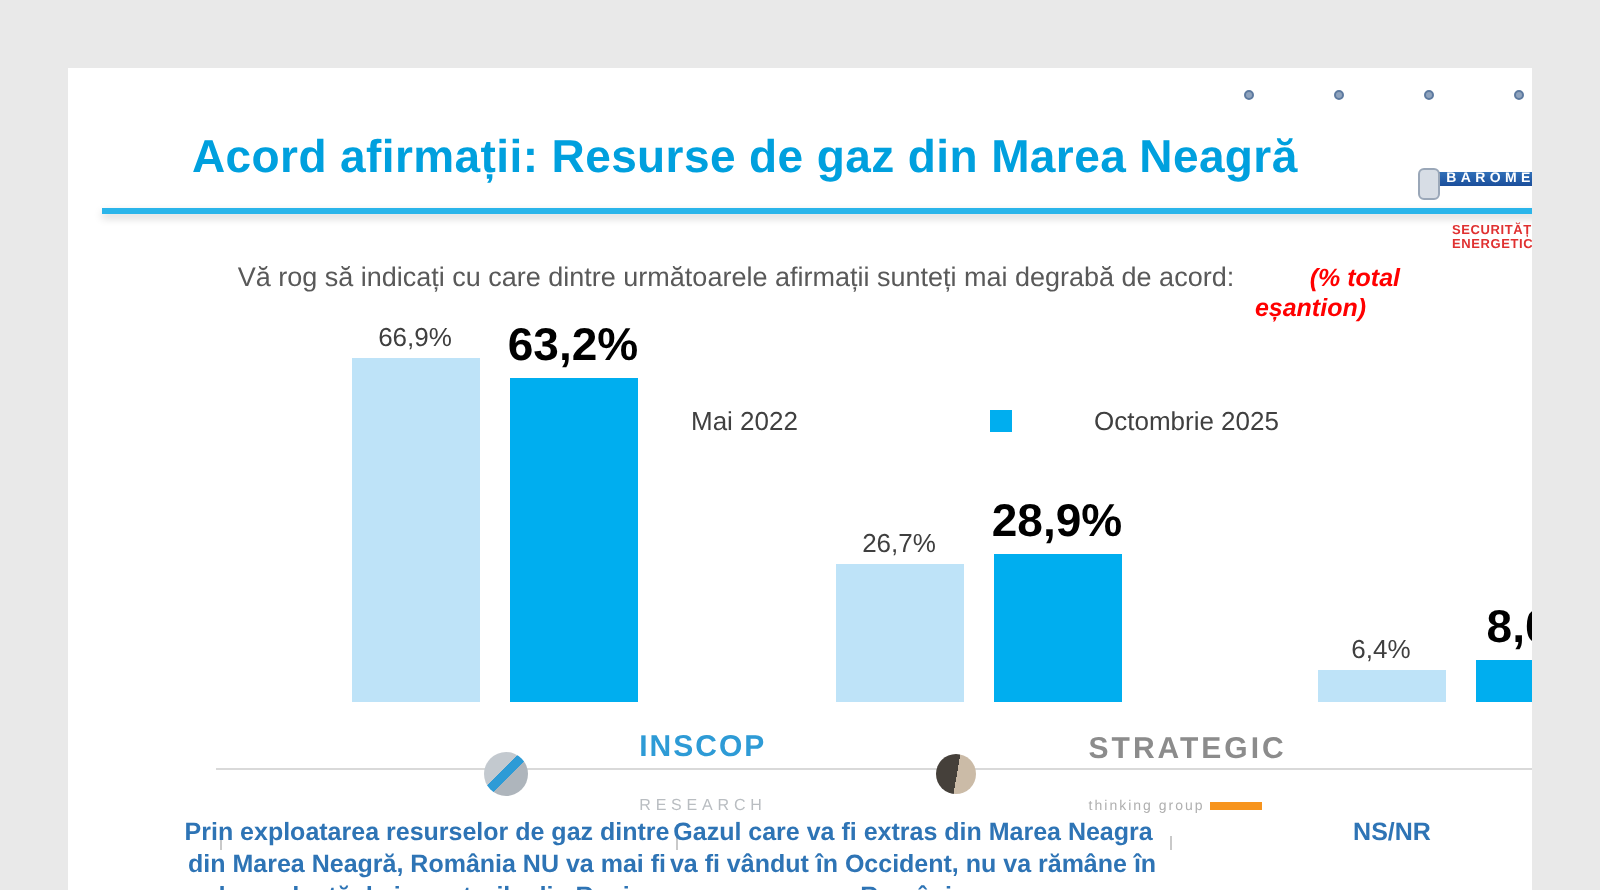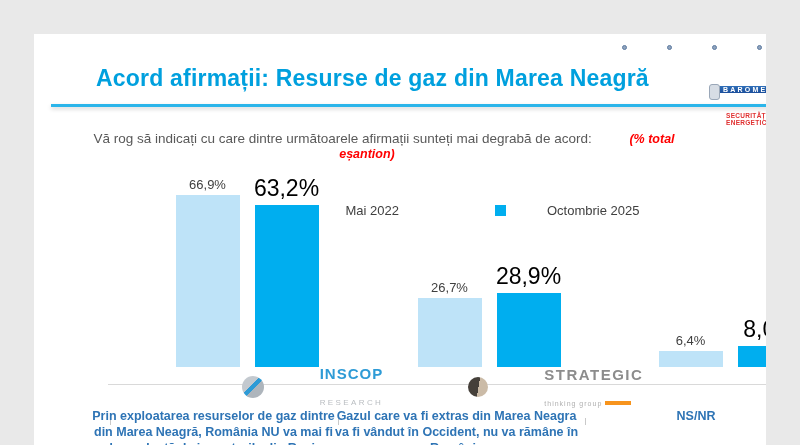--- a/index.html
+++ b/index.html
@@ -20,39 +20,39 @@
   .baro-dots i { width:5px; height:5px; border-radius:50%; background:#8fa3bd; border:1px solid #5d7aa0; }
   .baro-bar { position:relative; width:92px; height:10px; background:linear-gradient(180deg,#2f6fb8,#1b4e9b);
               border-radius:2px; display:flex; align-items:center; justify-content:center;
               color:#fff; font-size:7px; font-weight:bold; letter-spacing:2.2px; }
   .baro-bar::before, .baro-bar::after { content:""; position:absolute; top:-2px; width:9px; height:14px;
               background:#d7dde5; border:1px solid #9aa7b8; border-radius:3px; }
   .baro-bar::before { left:-4px; } .baro-bar::after { right:-4px; }
   .baro-sub { margin-top:2px; font-size:6.5px; font-weight:bold; color:#E03131; letter-spacing:.3px; }
 
   
-  .subtitle { position:absolute; top:80px; left:0; width:649px; text-align:center;
+  .subtitle { position:absolute; top:80px; left:0; width:649px; text-align:right;
               font-size:13.5px; color:#595959; }
   .subtitle .note { color:#FF0000; font-style:italic; font-weight:bold; font-size:12.5px; }
 
   
   .legend { position:absolute; top:118px; left:0; width:800px;
             display:flex; justify-content:center; gap:28px;padding-left:31px; }
   .legend-item { display:flex; align-items:center; gap:7px; font-size:13px; color:#404040; }
   .legend-swatch { width:11px; height:11px; display:inline-block; }
 
   
   .chart { position:absolute; left:0; top:140px; width:800px; height:210px; }
   .axis-line { position:absolute; left:40px; bottom:-1px; width:735px; border-top:1.5px solid #D9D9D9; }
   .tick { position:absolute; width:1px; height:7px; background:#C9C9C9; top:210px; }
-  .bar-group { position:absolute; bottom:0; width:143px; height:100%; }
+  .bar-group { position:absolute; bottom:16px; width:143px; height:100%; }
   .bar { position:absolute; bottom:0; width:64px; }
   .val-label { position:absolute; width:130px; text-align:center; white-space:nowrap; }
   .val-label.small { font-size:13px; color:#3f3f3f; }
-  .val-label.big   { font-size:23px; font-weight:normal; color:#000; }
+  .val-label.big   { font-size:23px; font-weight:bold; color:#000; }
 
   
   .cat-label { position:absolute; top:357px; text-align:center; font-size:12.5px;
                font-weight:bold; color:#2E74B5; line-height:1.28; }
 
   
   .footer { position:absolute; left:0; bottom:4px; width:800px;
             display:flex; justify-content:center; align-items:center; }
   .logo { display:flex; align-items:center; gap:5px; }
   .logo-circle { width:22px; height:22px; border-radius:50%; }

